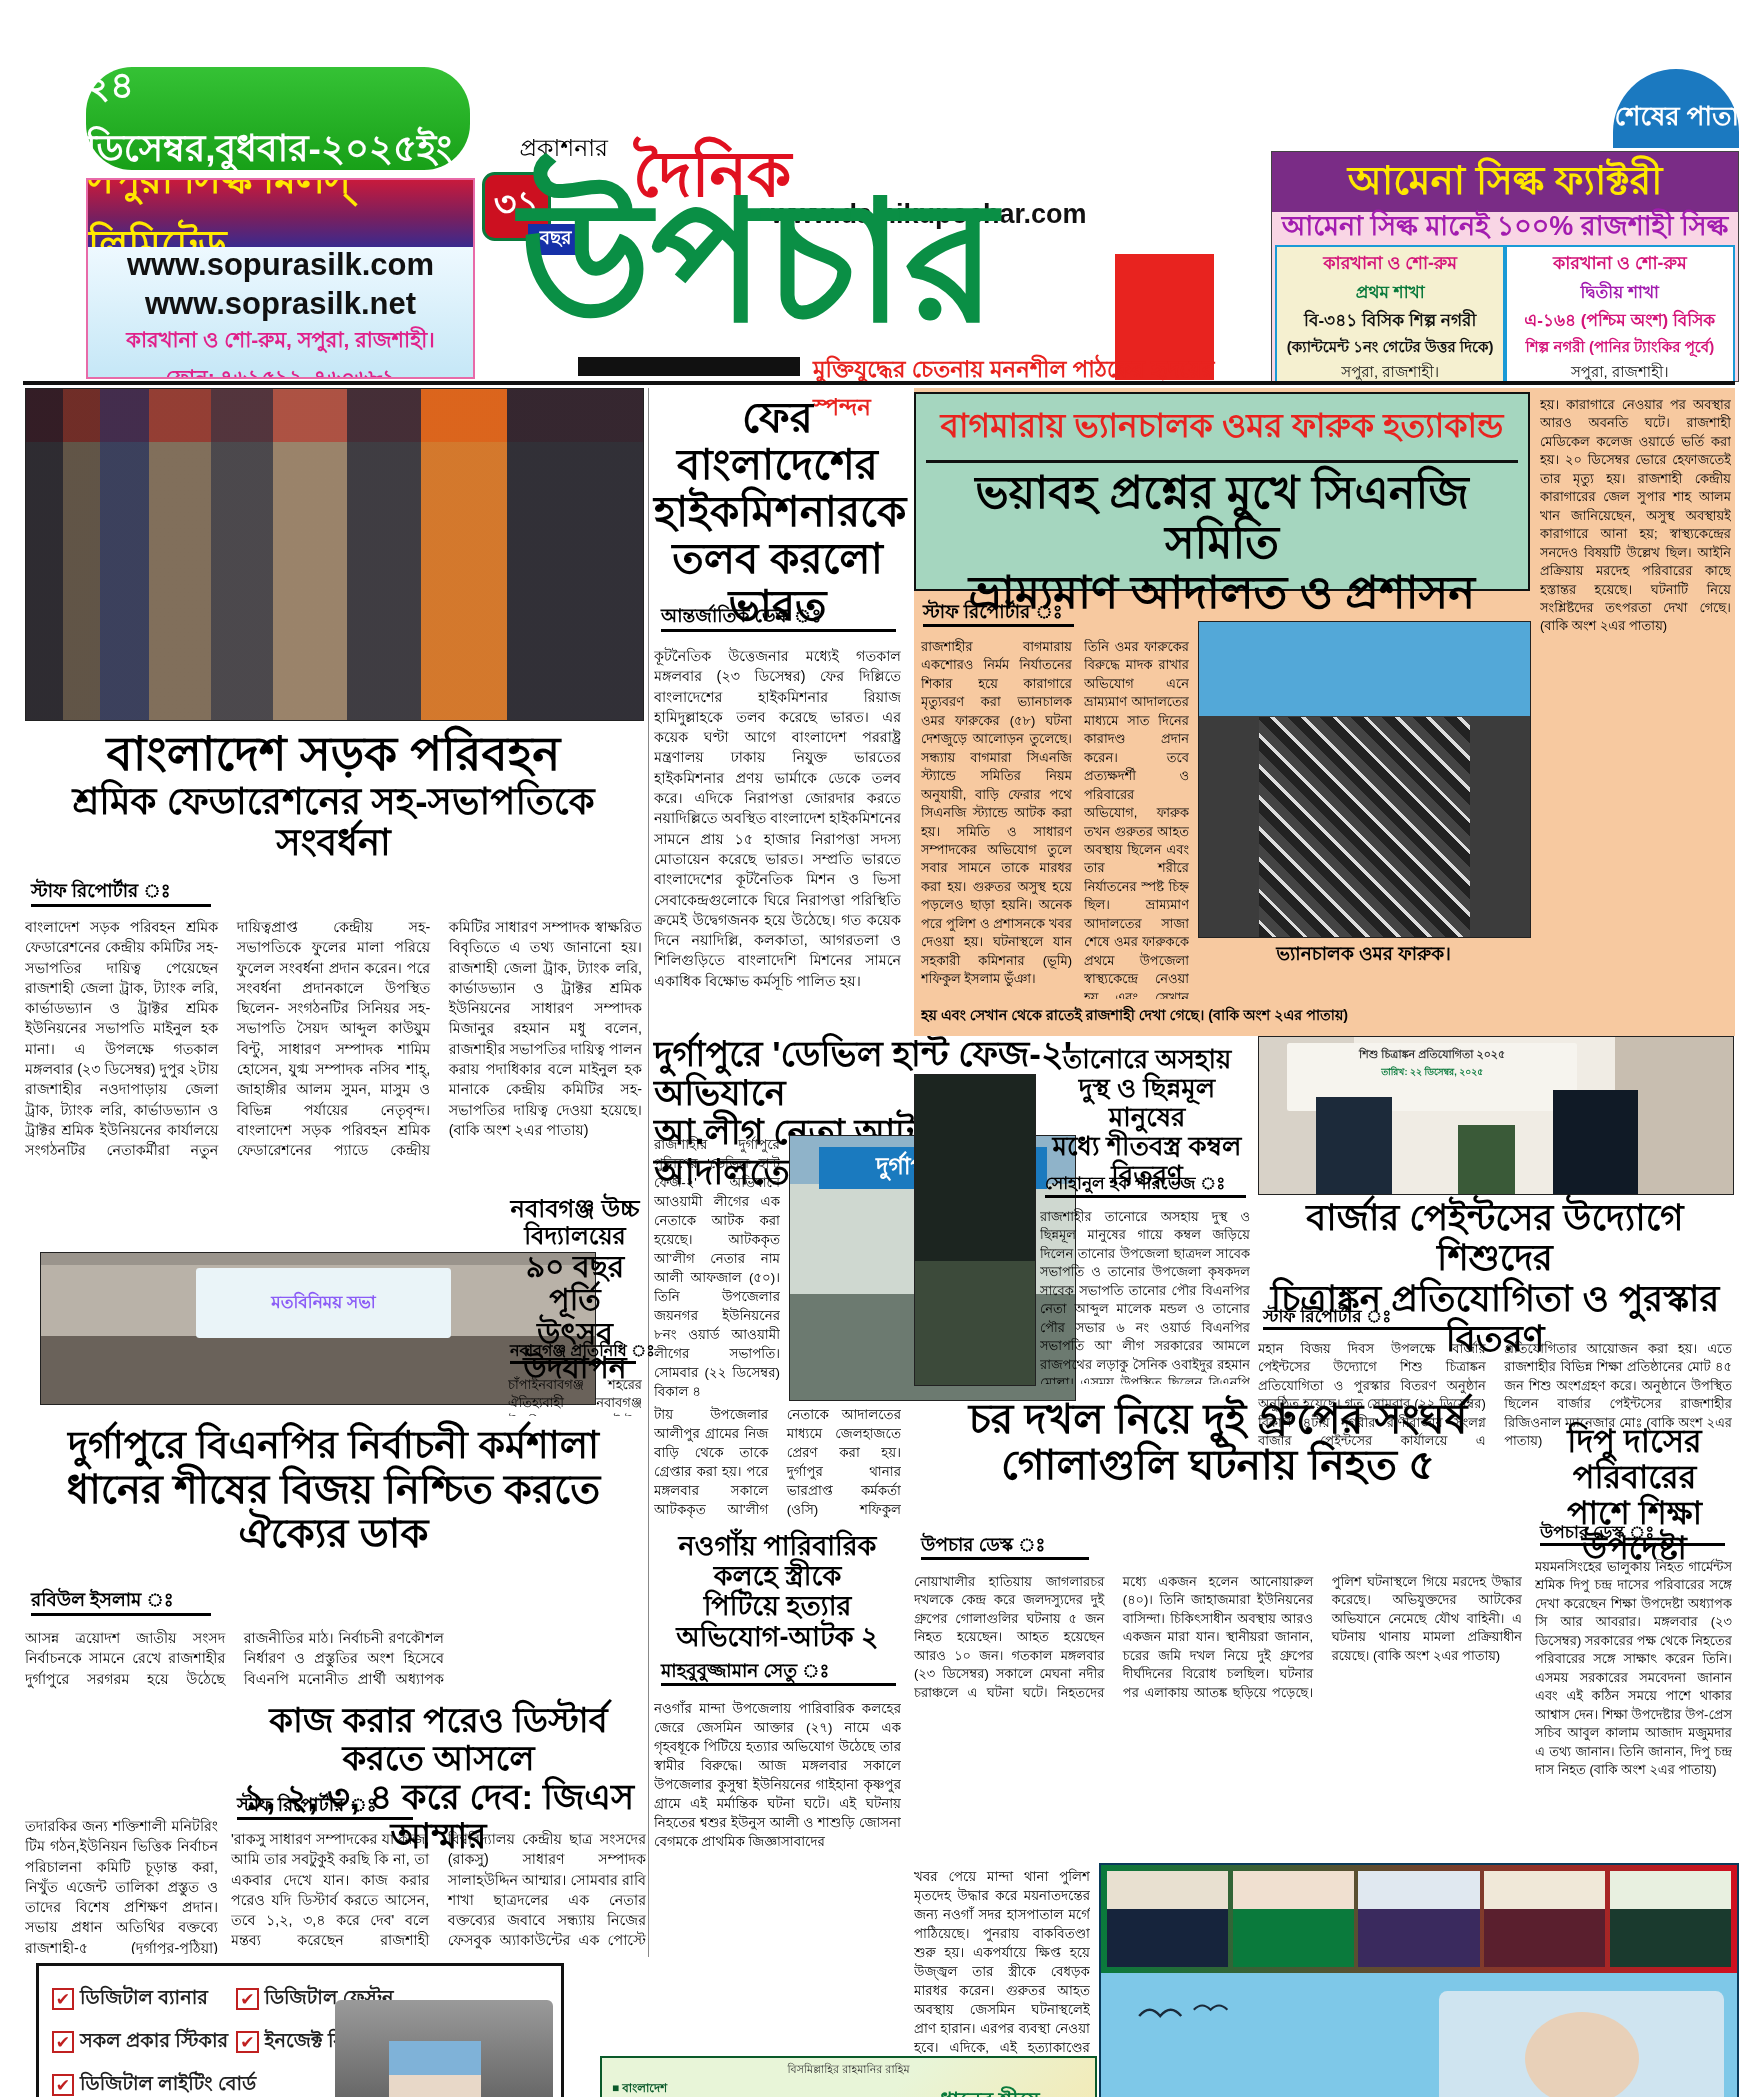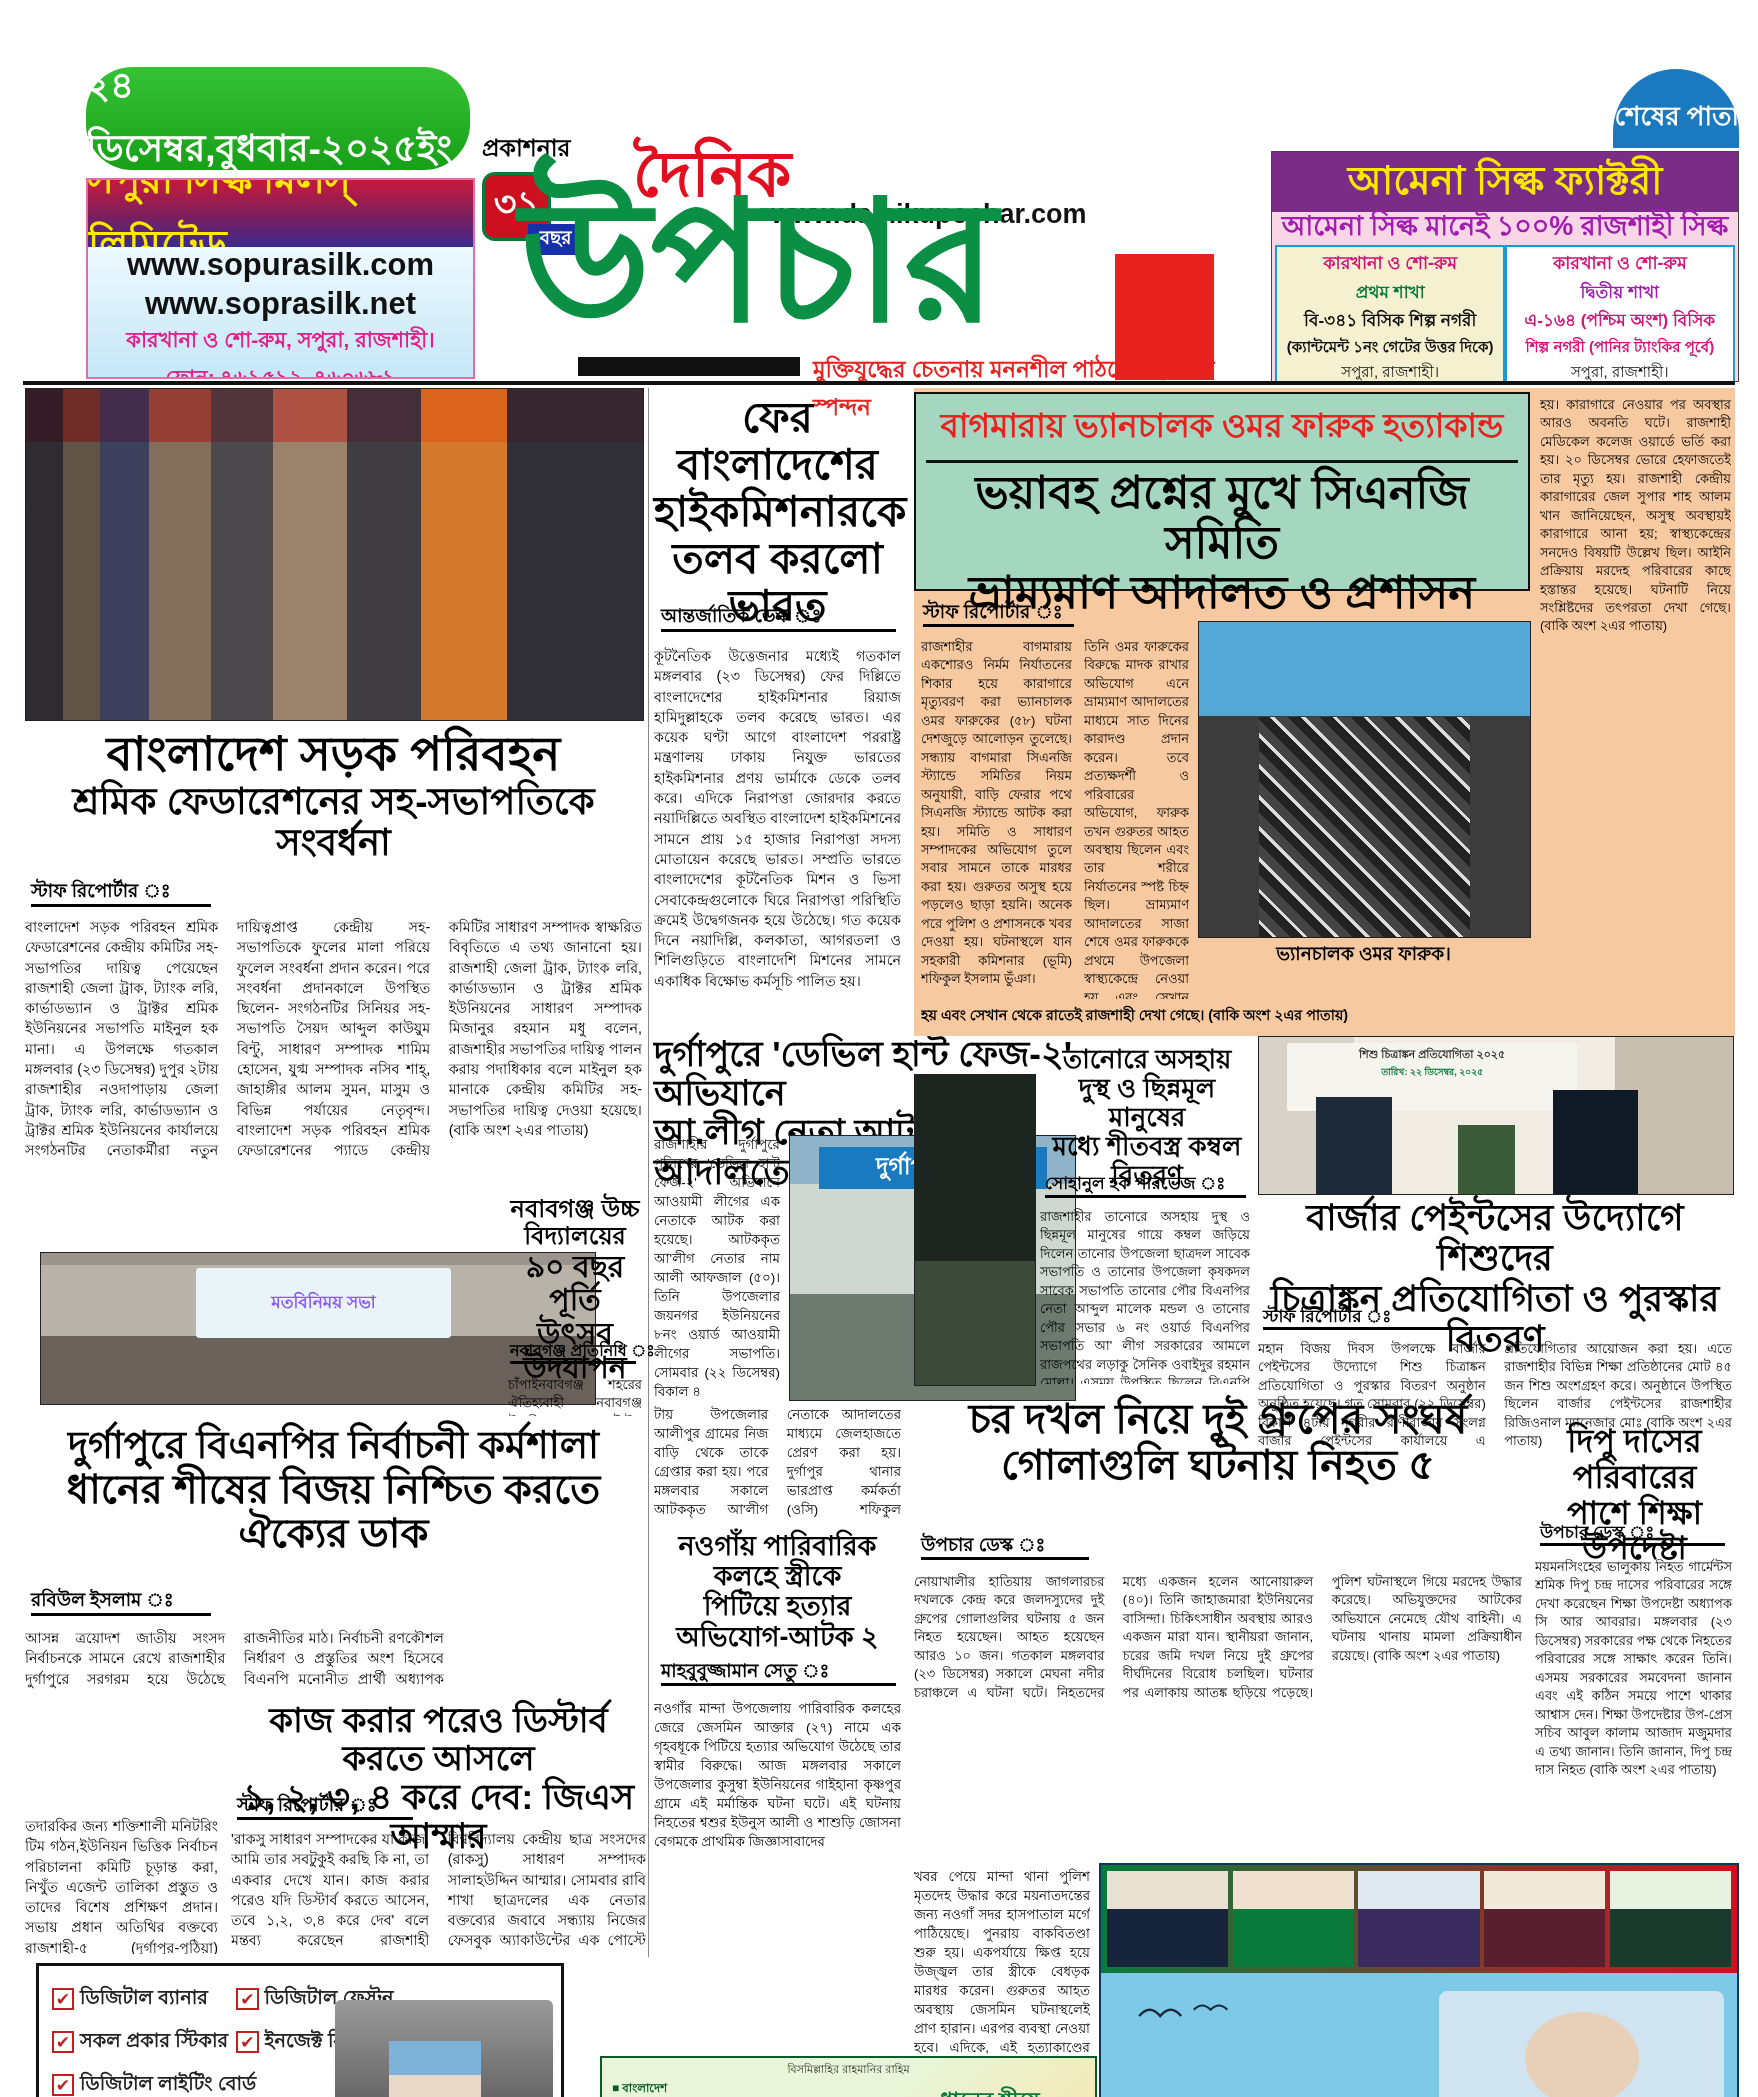--- a/index.html
+++ b/index.html
@@ -60,21 +60,21 @@
       <div class="b" style="font-size:31px;color:#111;">www.sopurasilk.com</div>
       <div class="b" style="font-size:31px;color:#111;">www.soprasilk.net</div>
       <div class="b" style="font-size:21px;color:#e0218a;">কারখানা ও শো-রুম, সপুরা, রাজশাহী।</div>
       <div class="b" style="font-size:21px;color:#e0218a;">ফোন: ৭৬১৫৯২, ৭৬০৬৮১</div>
     </div>
 
   </div>
 
   <div class="abs" style="left:482px;top:105px;width:734px;height:277px;">
     <div class="abs" style="left:0;top:25px;width:126px;">
-      <div style="font-size:23.5px;font-weight:700;color:#000;">প্রকাশনার</div>
+      <div style="font-size:23.5px;font-weight:400;color:#000;text-align:right;">প্রকাশনার</div>
       <div style="width:63px;height:63px;background:#cc1020;border:3.4px solid #0a7a3c;border-radius:12.6px;color:#fff;
                   display:flex;align-items:center;justify-content:center;font-size:35px;font-weight:900;margin-top:2.5px;">৩১</div>
       <div style="width:55px;background:#1530a8;color:#fff;font-size:18.5px;font-weight:bold;text-align:center;margin-left:46px;margin-top:-17px;">বছর</div>
     </div>
     <div class="abs" style="left:151px;top:21px;font-size:63px;font-weight:900;color:#e01020;">দৈনিক</div>
     <div class="abs" style="left:289px;top:94px;font-size:27px;font-weight:900;color:#111;">www.dainikupochar.com</div>
     <div class="abs" style="left:38px;top:73px;font-size:168px;font-weight:900;color:#0a8f45;line-height:1;">উপচার</div>
     <div class="abs" style="left:633px;top:149px;width:99px;height:126px;background:#e8231f;"></div>
     <div class="abs" style="left:96px;top:252px;width:222px;height:19.3px;background:#111;"></div>
     <div class="abs" style="left:331px;top:247px;font-size:22.7px;font-weight:900;color:#e8231f;">মুক্তিযুদ্ধের চেতনায় মননশীল পাঠকের হৃদয়ের স্পন্দন</div>

